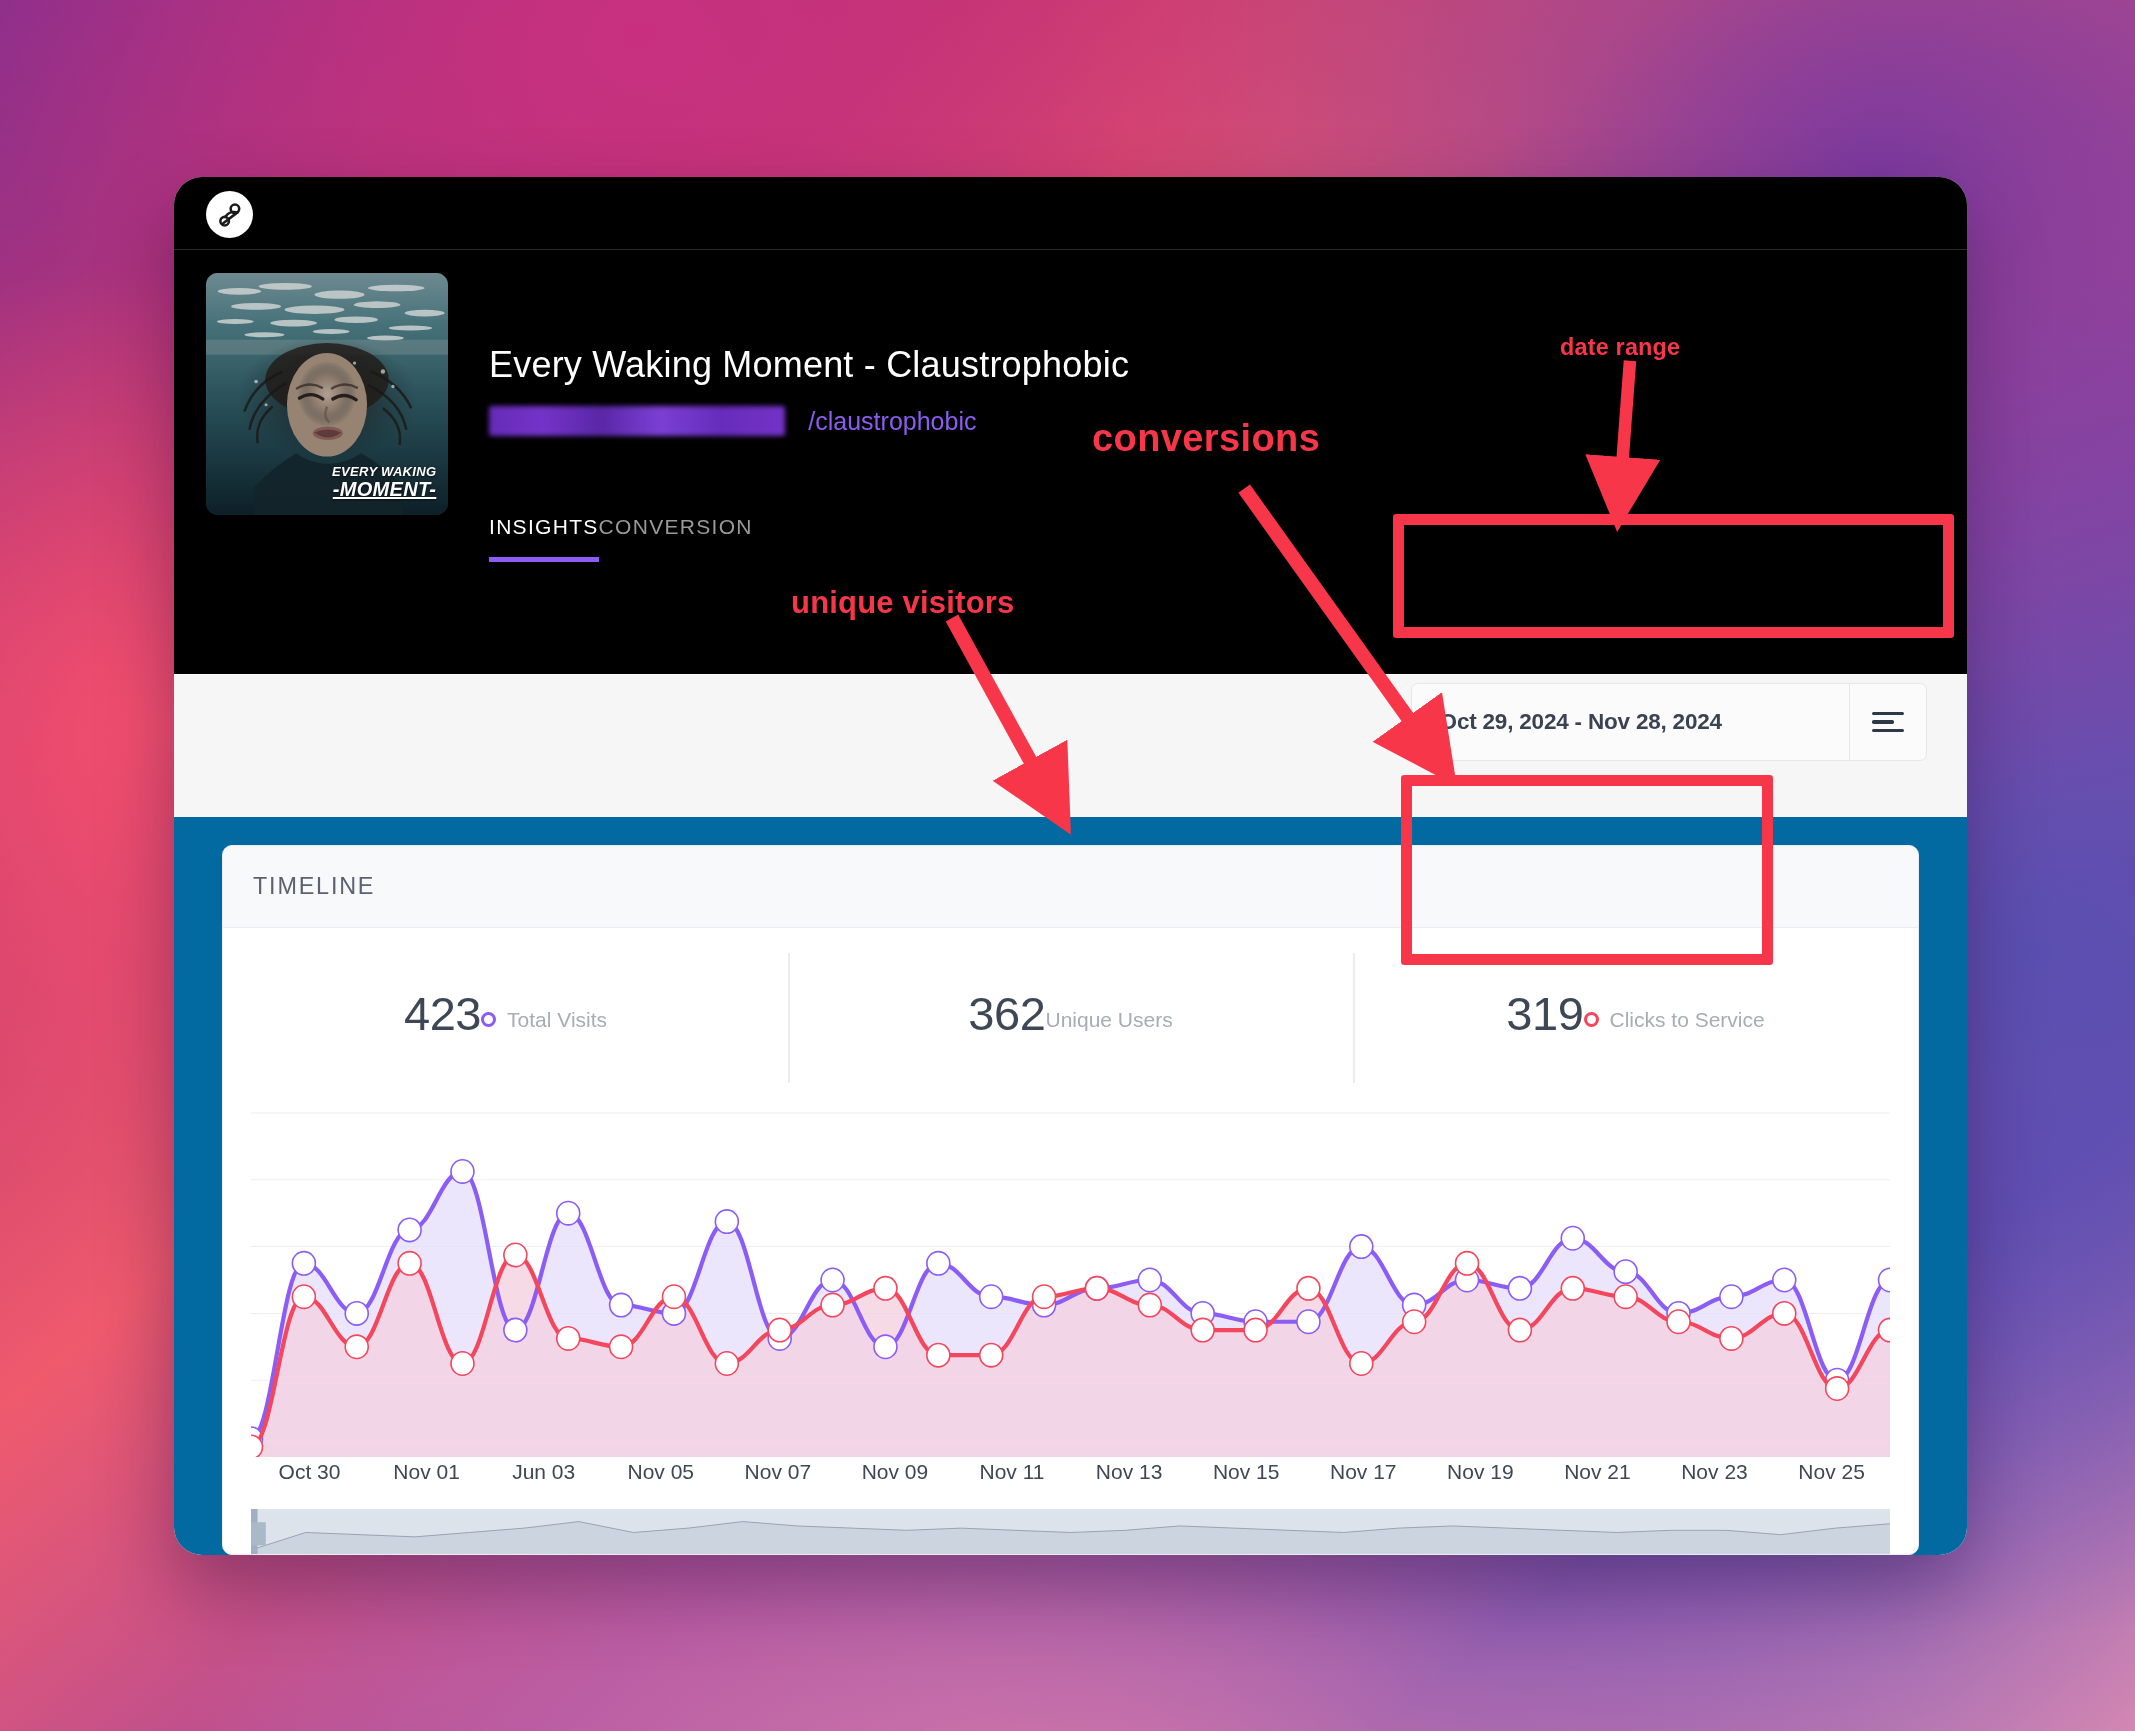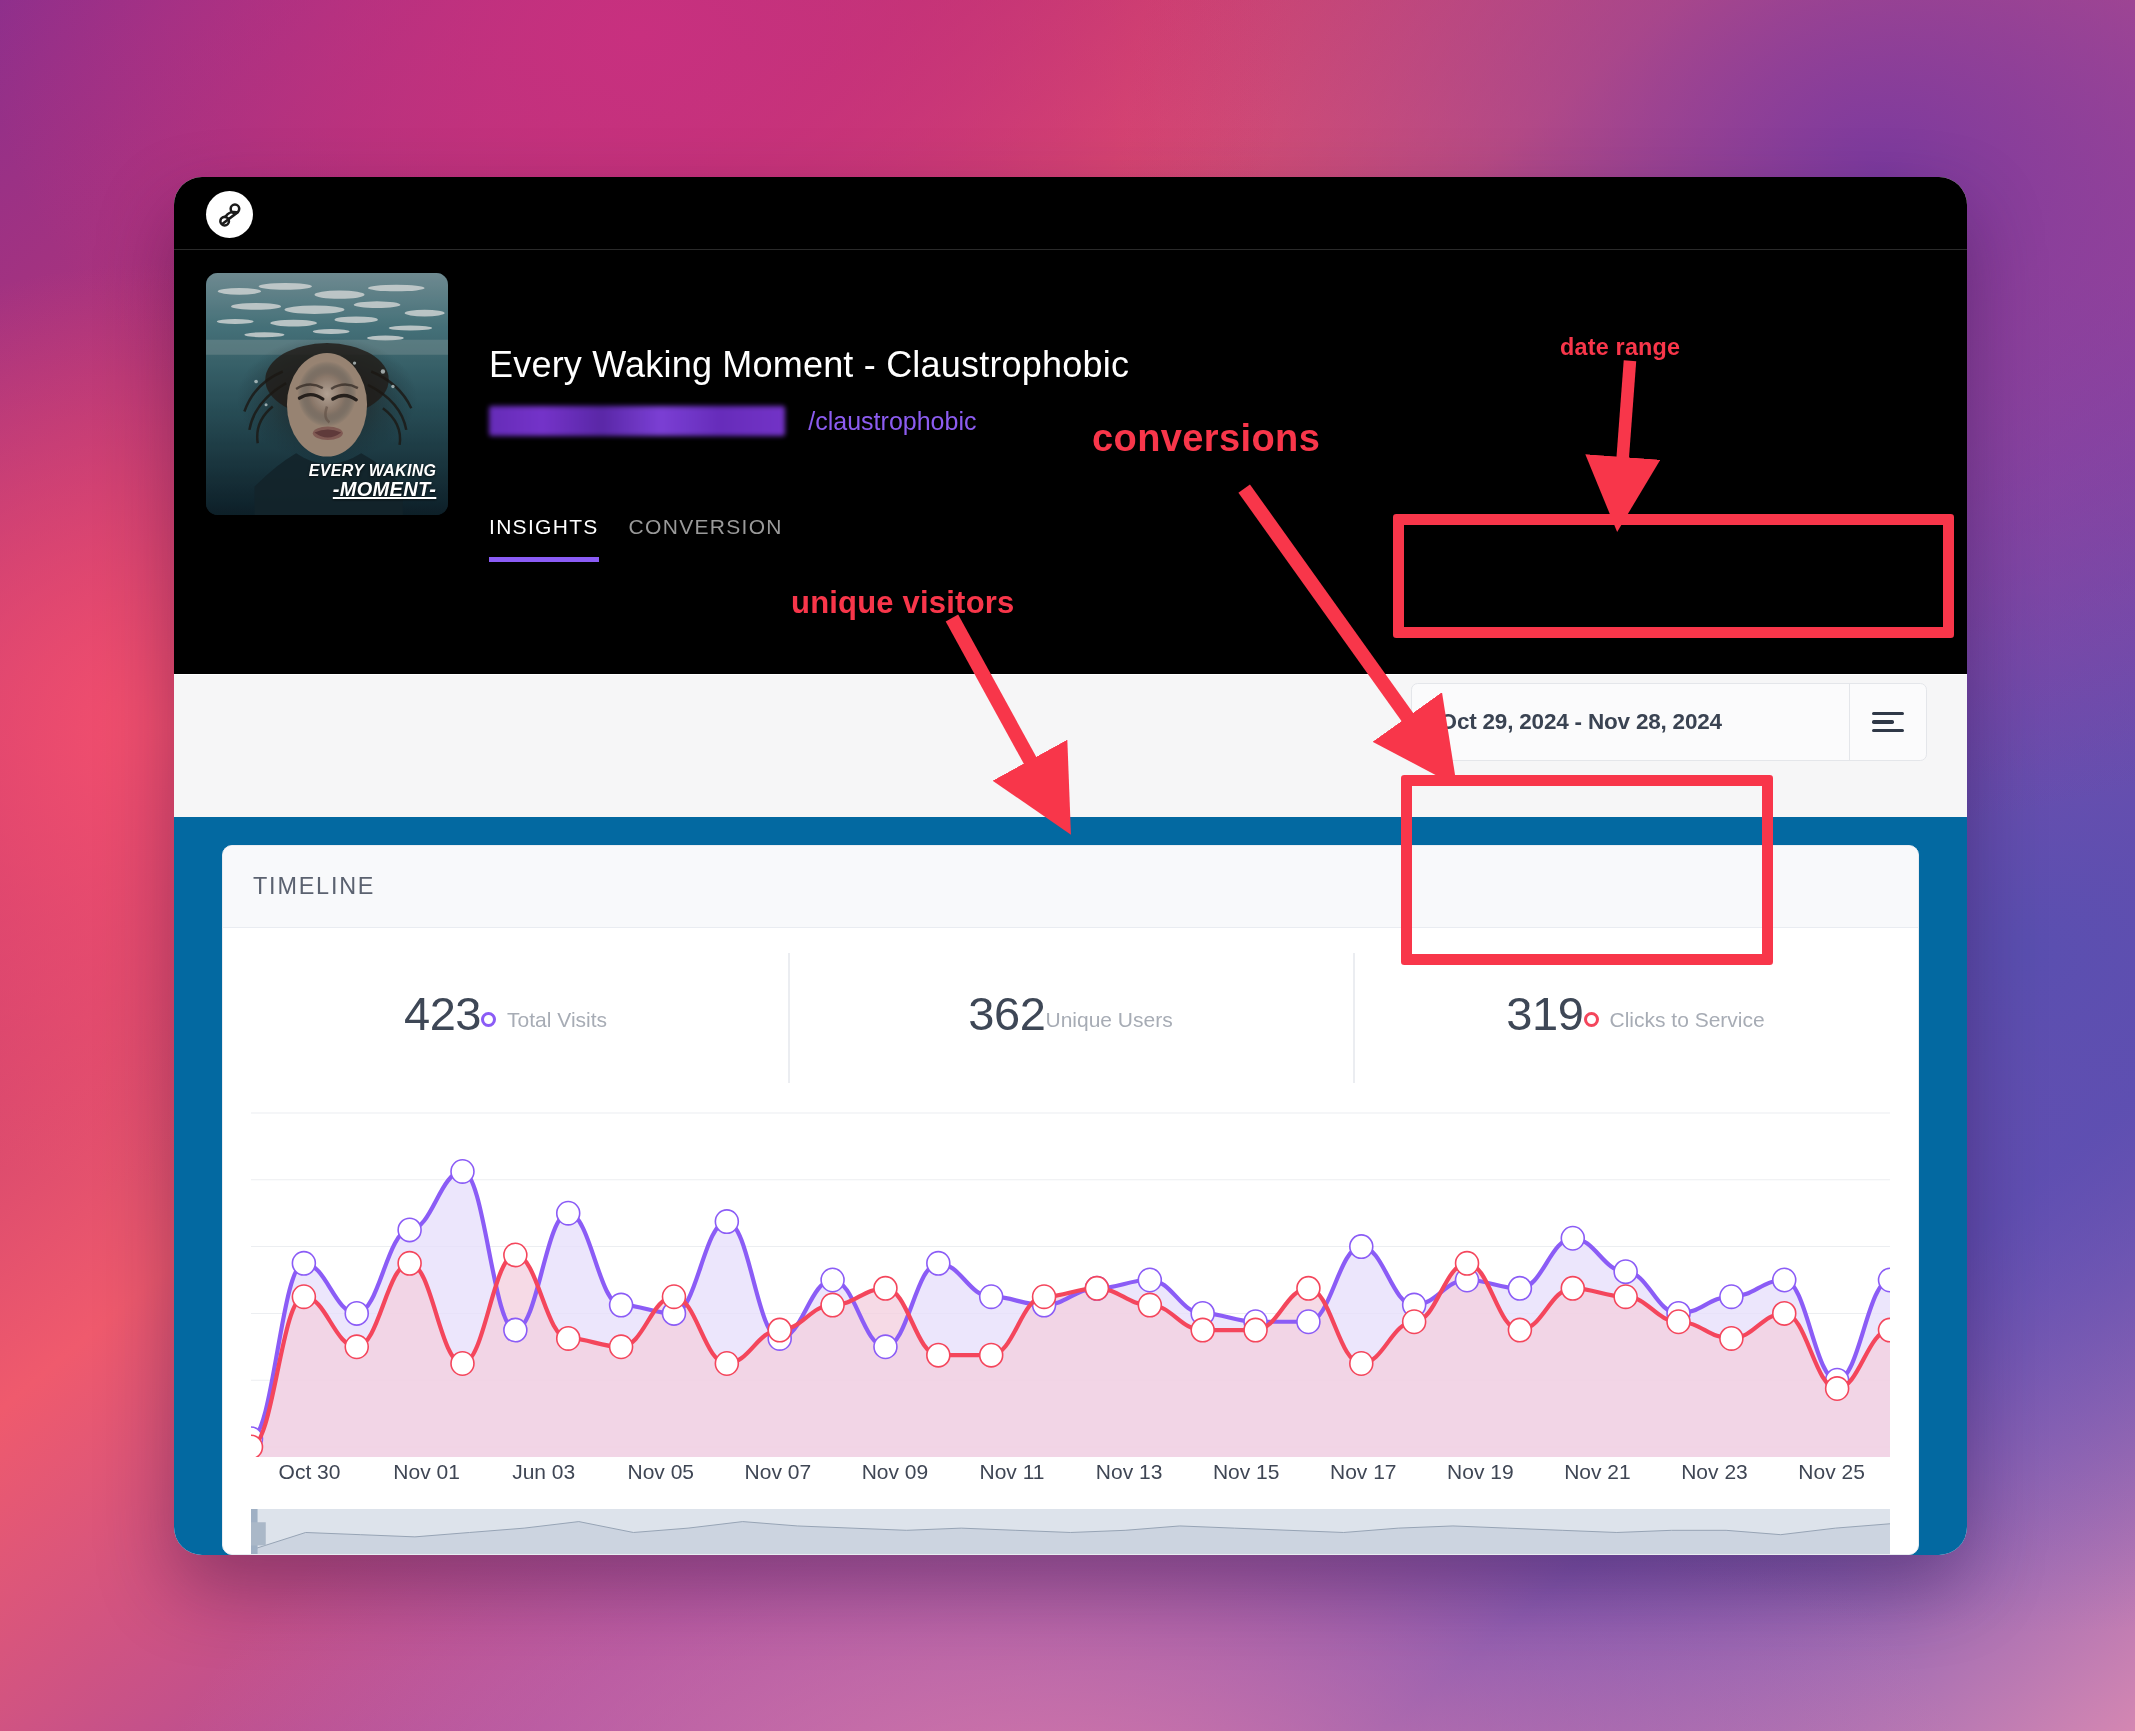--- a/index.html
+++ b/index.html
@@ -59,21 +59,21 @@
   }
   .artwork svg { display:block; width:100%; height:100%; }
   .ew-tag {
     position: absolute; right: 11.7px; bottom: 15px;
     color: #fff; font-family: "Liberation Sans", sans-serif;
     font-weight: bold; font-style: italic;
     text-align: right; line-height: 1.08;
     letter-spacing: 0.3px;
     text-shadow: 0 0.8px 2.5px rgba(0,0,0,.7);
   }
-  .ew-tag .l1 { font-size: 16px; }
+  .ew-tag .l1 { font-size: 13px; }
   .ew-tag .l2 { font-size: 20px; text-decoration: underline; }
 
   .hdr-text { position: absolute; left: 315px; top: 94px; }
   .title {
     color: #fff; font-size: 36px; font-weight: 400;
     letter-spacing: 0.2px; white-space: nowrap;
   }
   .urlrow {
     margin-top: 20px; display: flex; align-items: center;
     font-size: 25px; white-space: nowrap;
@@ -83,21 +83,21 @@
     width: 296px; height: 30px;
     background: linear-gradient(90deg,#6b2fc2 0%,#7b36d4 18%,#5f2ab0 38%,#8243e0 58%,#6c2fc5 78%,#7a36d2 100%);
     filter: blur(2.7px);
     border-radius: 2.5px;
     opacity: .95;
   }
   .urlpath { color: #8c5cf0; margin-left: 3.3px; padding-left: 20px; }
 
   .tabs {
     position: absolute; left: 315px; top: 265px;
-    display: flex; gap: 30px; align-items: flex-start;
+    display: flex; align-items: flex-start;
   }
   .tab {
     font-size: 21px; letter-spacing: 1.3px;
     padding-bottom: 18.4px;
     cursor: pointer;
   }
   .tab.active { color: #fff; border-bottom: 5px solid #8b5cf6; }
   .tab.inactive { color: #9a9a9a; }
 
   

